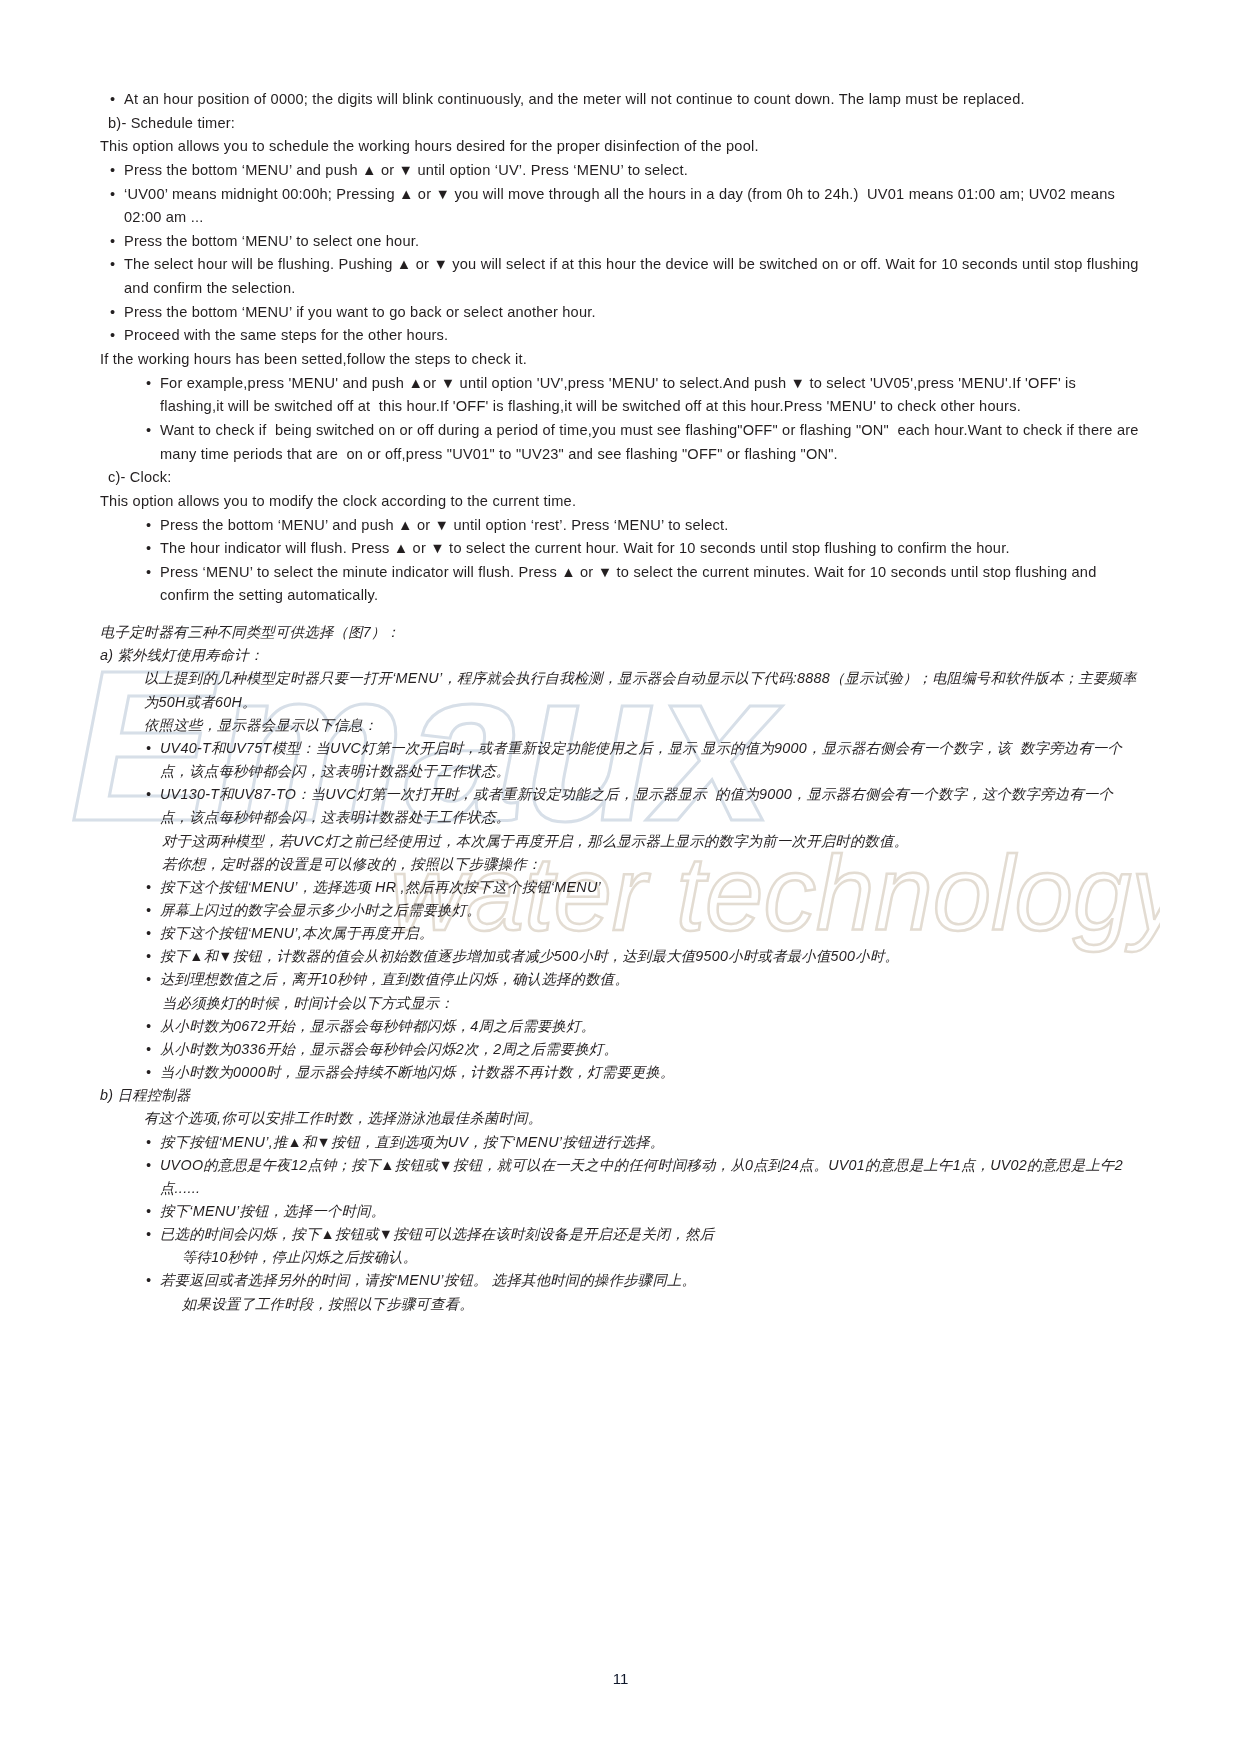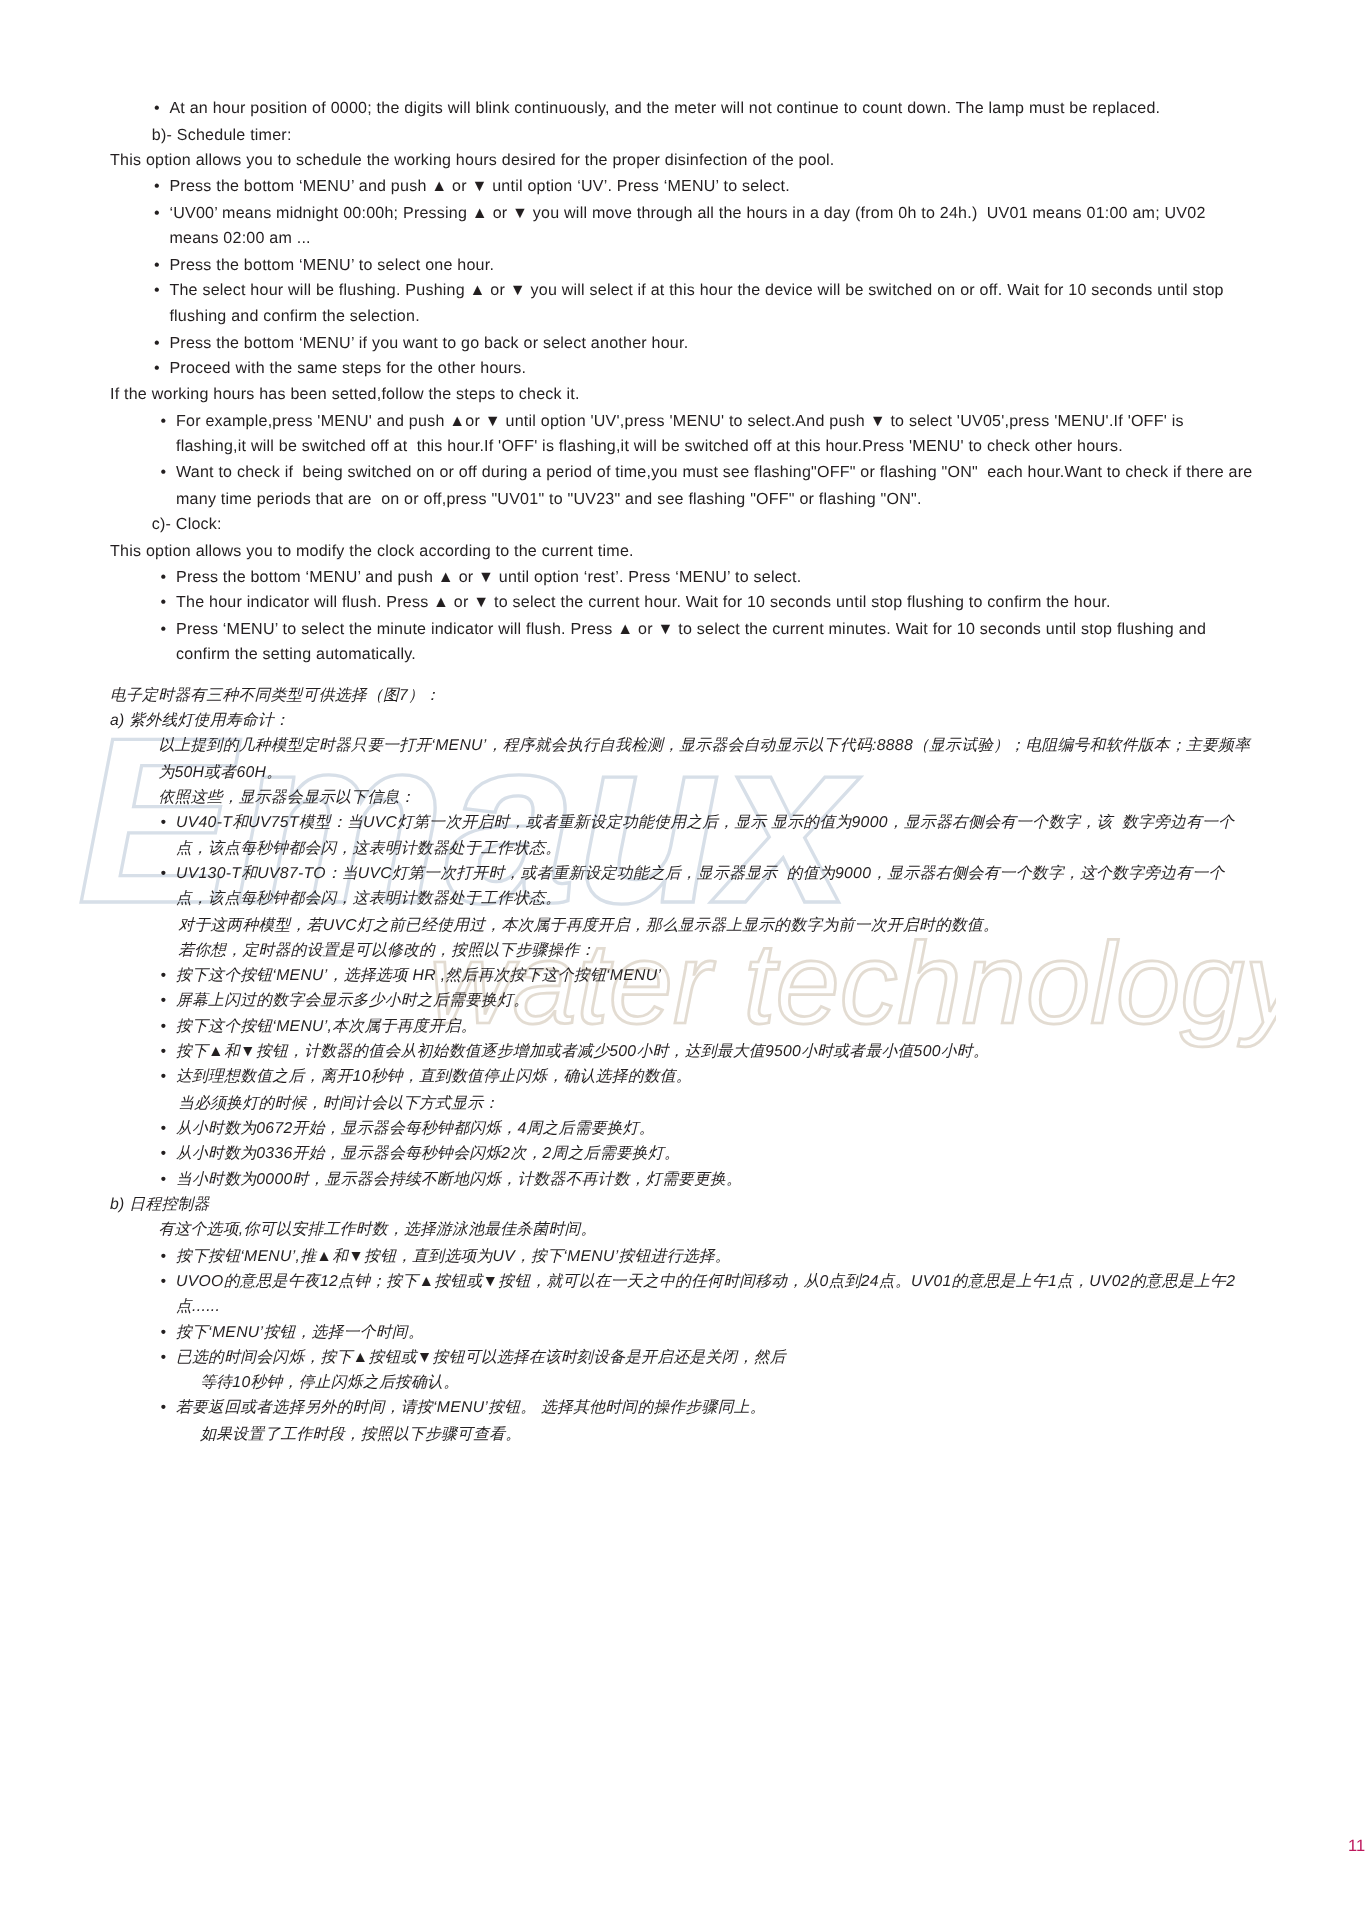--- a/index.html
+++ b/index.html
@@ -57,34 +57,34 @@
   .bullet {
     position: relative;
     padding-left: 16px;
   }
   .bullet::before {
     content: "•";
     position: absolute;
     left: 2px;
     top: 0;
   }
-  .ind1 { margin-left: 38px; }
+  .ind1 { margin-left: 8px; }
   .ind2 { margin-left: 44px; }
   .ind3 { margin-left: 62px; }
   .hang { text-indent: 0; }
   .sub { padding-left: 20px; }
   .gap { height: 13px; }
   .pagenum {
     position: absolute;
     bottom: 68px;
     left: 0;
     width: 100%;
-    text-align: right;
+    text-align: center;
     font-size: 15px;
-    color: #be185d;
+    color: #0f172a;
     z-index: 2;
   }
 </style>
 </head>
 <body>
 
 <div class="page">
 
   <svg class="watermark" viewBox="0 0 1100 420" xmlns="http://www.w3.org/2000/svg">
     <text class="wm-text" x="10" y="220" font-size="215">Emaux</text>

